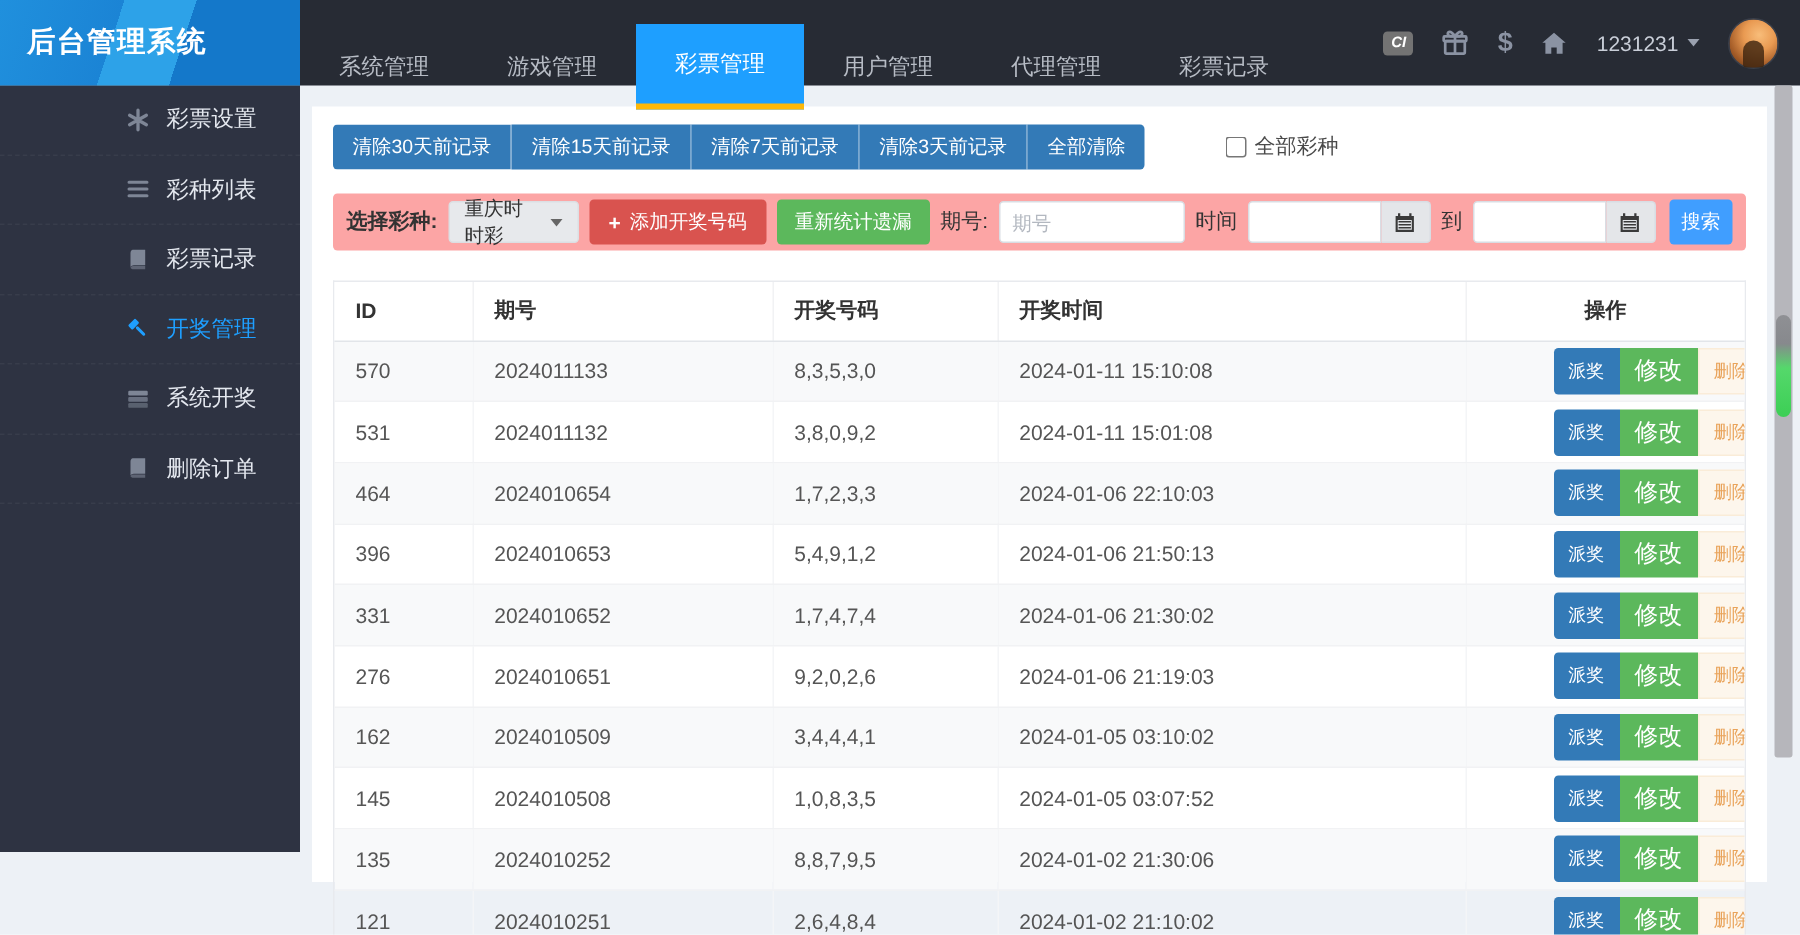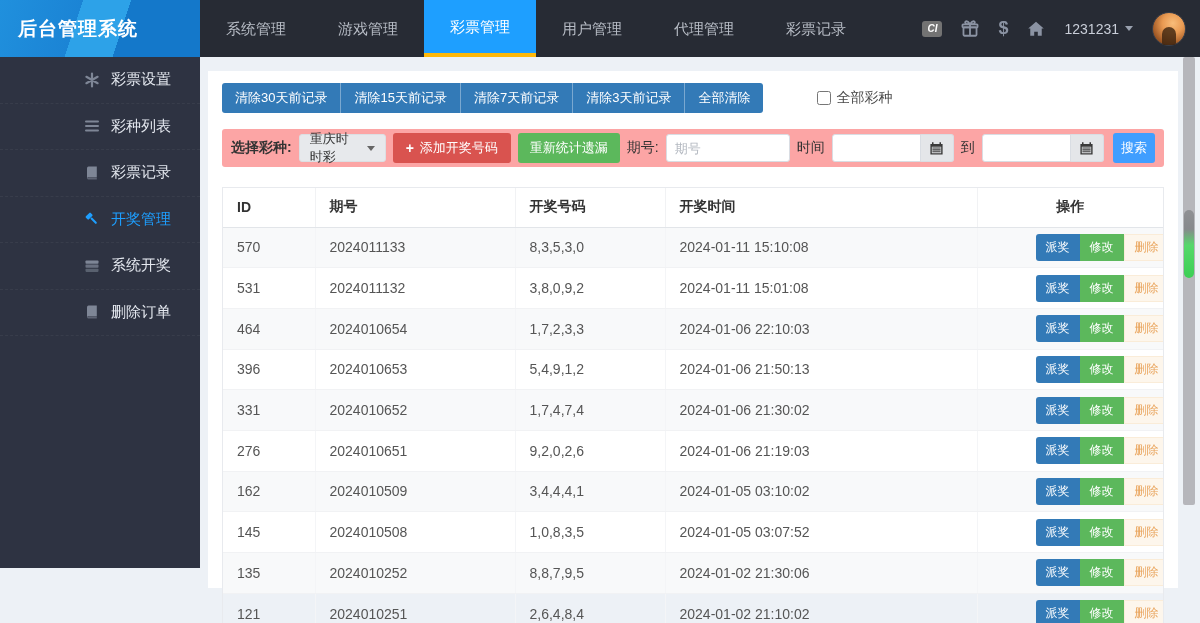--- a/index.html
+++ b/index.html
@@ -6,21 +6,21 @@
   html,body { width:1200px; height:623px; overflow:hidden;
     font-family:"Liberation Sans","DejaVu Sans",sans-serif; background:#edf1f6; }
   .root { position:relative; width:1200px; height:568px; }
 
   
   .topbar { position:absolute; top:0; left:0; right:0; height:57px; display:flex; background:#272b34; z-index:20; }
   .logo { width:200px; height:57px; position:relative; overflow:hidden; flex:0 0 200px;
     background:linear-gradient(108deg,#2090dd 0%,#1b84d5 38%,#2da2e8 38%,#2da2e8 60%,#1478ca 60%,#1478ca 100%); }
   .logo span { position:relative; z-index:2; display:block; line-height:57px; padding-left:18px;
     color:#fff; font-size:19px; font-weight:bold; letter-spacing:1px; }
-  .nav { display:flex; height:57px; }
+  .nav { display:flex; height:57px;margin-top:16px; }
   .nav-item { padding:0 26px; line-height:57px; font-size:15px; color:#b7bcc5; cursor:pointer; white-space:nowrap; }
   .nav-item.active { background:#1e9fff; color:#fff; border-bottom:4px solid #ffb808; line-height:53px; }
   .nav-right { margin-left:auto; display:flex; align-items:center; gap:19px; padding-right:14px; color:#8b93a3; }
   .ci-badge { background:#737373; color:#fff; font-size:10px; font-weight:bold; font-style:italic;
     padding:3px 5px; border-radius:3px; line-height:1; }
   .tb-ico { width:18px; height:18px; display:block; color:#8b93a3; }
   .dollar { font-size:18px; font-weight:bold; color:#8b93a3; }
   .userbox { display:flex; align-items:center; gap:6px; cursor:pointer; }
   .username { color:#c9ced8; font-size:14px; }
   .caret { width:0; height:0; border-left:4px solid transparent; border-right:4px solid transparent; border-top:5px solid #9aa1af; }
@@ -82,21 +82,21 @@
   th { height:39px; text-align:left; padding:0 14px; color:#333; font-weight:bold; font-size:14px;
     border-bottom:1px solid #e2e5e9; border-right:1px solid #f1f2f4; background:#fff; white-space:nowrap; }
   th:last-child { text-align:center; border-right:none; }
   td { height:40.7px; padding:0 14px; color:#555; border-bottom:1px solid #f1f2f4; border-right:1px solid #f4f5f7;
     white-space:nowrap; overflow:hidden; }
   td:last-child { text-align:center; border-right:none; }
   tbody tr:nth-child(odd) td { background:#f8f9fa; }
   .row-actions { display:inline-flex;padding-left:44px; }
   .btn-pay { background:#337ab7; color:#fff; border:none; font-size:12px; padding:5px 10px;
     border-radius:3px 0 0 3px; cursor:pointer; font-family:inherit; }
-  .btn-edit { background:#5cb85c; color:#fff; border:none; font-size:12px; padding:5px 10px; cursor:pointer; font-family:inherit; }
+  .btn-edit { background:#5cb85c; color:#fff; border:none; font-size:16px; padding:5px 10px; cursor:pointer; font-family:inherit; }
   .btn-del { background:#fdf6ec; color:#e9a35a; border:1px solid #faecd8; font-size:12px; padding:4px 10px;
     border-radius:0 3px 3px 0; cursor:pointer; font-family:inherit; }
 
   
   .scroll-track { position:absolute; top:57px; right:5px; width:12px; height:448px; background:#b6b6bb; border-radius:2px; z-index:30; }
   .scroll-thumb { position:absolute; top:153px; left:1px; width:10px; height:68px; border-radius:6px;
     background:linear-gradient(180deg,#8f9094 0%,#87898d 28%,#55d86b 52%,#3ccf55 100%); cursor:grab; }
 </style>
 </head>
 <body>

